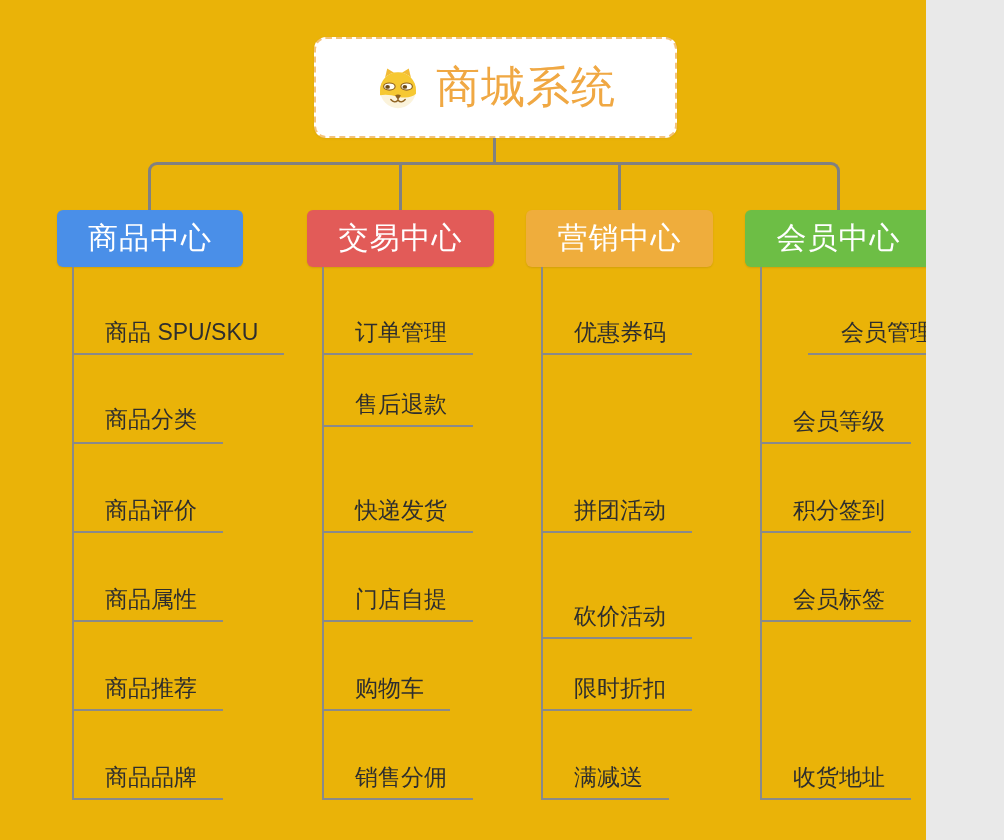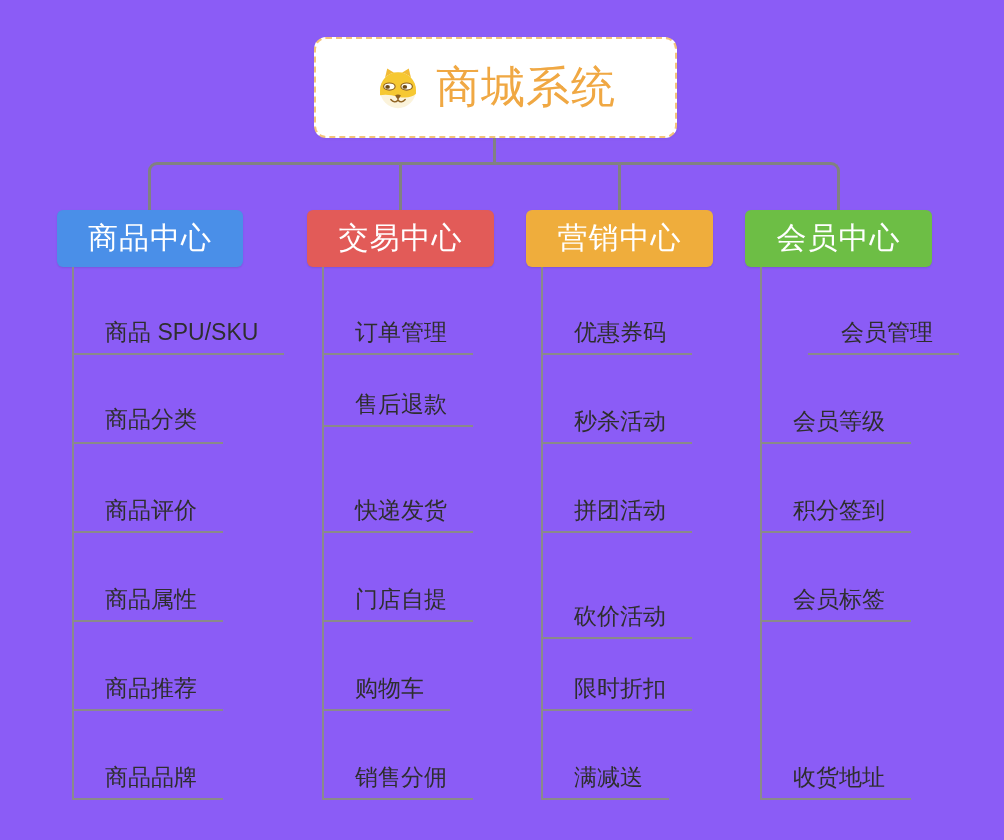--- a/index.html
+++ b/index.html
@@ -1,17 +1,17 @@
 <!DOCTYPE html>
 <html><head>
 <meta charset="utf-8">
 <style>
   html,body{margin:0;padding:0;background:#e9e9e9;}
   #stage{
-    position:relative;width:1004px;height:840px;background:#8b5cf6;overflow:hidden;
+    position:relative;width:926px;height:840px;background:#eab308;overflow:hidden;
     font-family:"Liberation Sans","DejaVu Sans",sans-serif;
   }
   
   .root{
     position:absolute;left:314px;top:37px;width:363px;height:101px;box-sizing:border-box;
     background:#FFFFFF;border:2px dashed #F4C37A;border-radius:12px;
     display:flex;align-items:center;justify-content:center;gap:15px;
     box-shadow:0 1px 3px rgba(0,0,0,0.05);
   }
   .root-title{font-size:44px;color:#F0A843;letter-spacing:1px;}
@@ -91,21 +91,20 @@
   <div class="leaf" style="left:72px;top:763px;">商品品牌</div>
 
   <div class="leaf" style="left:322px;top:318px;">订单管理</div>
   <div class="leaf" style="left:322px;top:390px;">售后退款</div>
   <div class="leaf" style="left:322px;top:585px;">门店自提</div>
   <div class="leaf" style="left:322px;top:496px;">快递发货</div>
   <div class="leaf" style="left:322px;top:674px;">购物车</div>
   <div class="leaf" style="left:322px;top:763px;">销售分佣</div>
 
   <div class="leaf" style="left:541px;top:318px;">优惠券码</div>
-  <div class="leaf" style="left:541px;top:407px;">秒杀活动</div>
   <div class="leaf" style="left:541px;top:496px;">拼团活动</div>
   <div class="leaf" style="left:541px;top:602px;">砍价活动</div>
   <div class="leaf" style="left:541px;top:674px;">限时折扣</div>
   <div class="leaf" style="left:541px;top:763px;">满减送</div>
 
   <div class="leaf" style="left:760px;top:318px;margin-left:48px;">会员管理</div>
   <div class="leaf" style="left:760px;top:407px;">会员等级</div>
   <div class="leaf" style="left:760px;top:496px;">积分签到</div>
   <div class="leaf" style="left:760px;top:585px;">会员标签</div>
   <div class="leaf" style="left:760px;top:763px;">收货地址</div>

